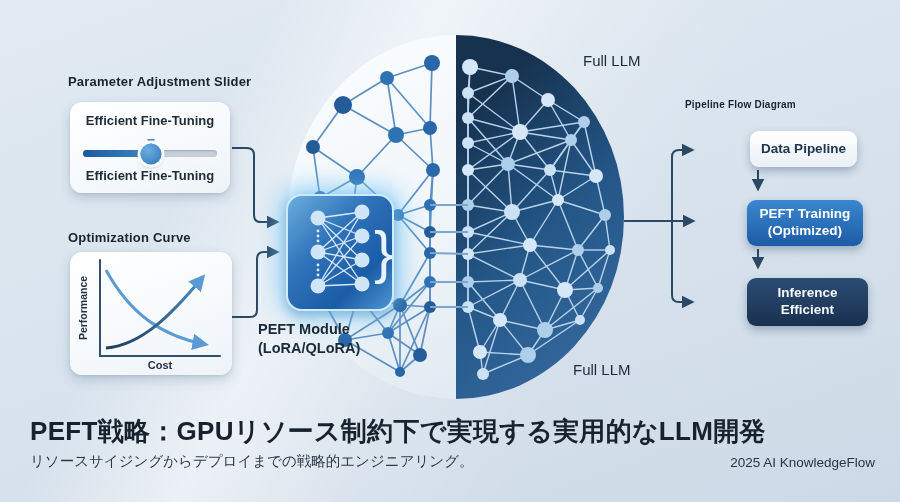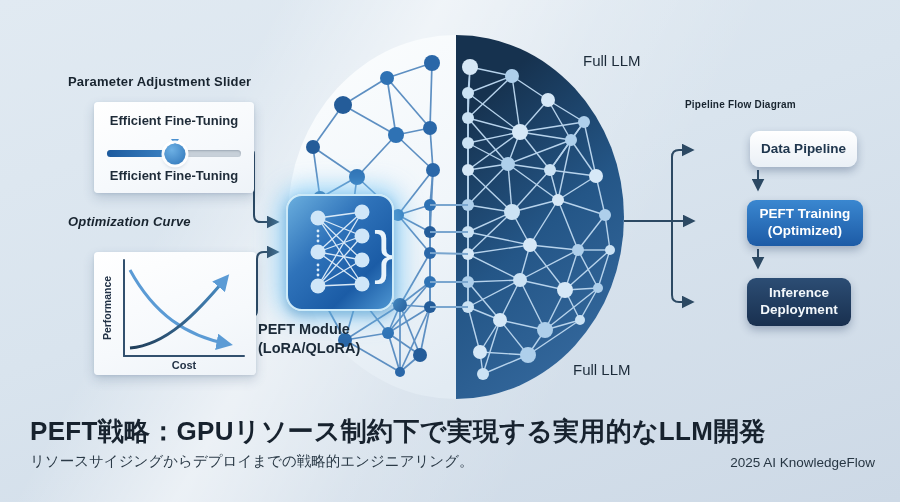--- a/index.html
+++ b/index.html
@@ -11,23 +11,22 @@
   .abs{position:absolute;}
   .beam{
     inset:0;
     background:linear-gradient(118deg,rgba(255,255,255,0) 24%,rgba(255,255,255,.55) 38%,rgba(255,255,255,.18) 52%,rgba(255,255,255,0) 66%);
   }
   .section-heading{
     font-size:13px;font-weight:bold;color:#18242f;letter-spacing:.2px;white-space:nowrap;
   }
   .card{
     background:linear-gradient(160deg,#ffffff 0%,#f6f9fc 60%,#eef3f8 100%);
-    border-radius:4px;
+    border-radius:12px;
     box-shadow:0 5px 12px rgba(40,70,110,.20),0 1px 3px rgba(40,70,110,.12);
-    margin-left:24px;
   }
   .card-label{
     width:100%;text-align:center;font-size:13px;font-weight:bold;color:#1e2b38;white-space:nowrap;
   }
   
   .slider-track{
     left:13px;right:13px;top:48px;height:7px;border-radius:4px;background:#c7d0d9;
     box-shadow:inset 0 1px 2px rgba(30,50,70,.25);
   }
   .slider-fill{
@@ -66,21 +65,21 @@
   }
   .flow-box.white{
     left:706px;top:131px;width:107px;height:36px;
     background:linear-gradient(180deg,#ffffff,#eaf0f6);color:#20374e;
   }
   .flow-box.blue{
     left:703px;top:200px;width:116px;height:46px;
     background:linear-gradient(180deg,#3a87d0,#1d5ba6);color:#ffffff;
   }
   .flow-box.navy{
-    left:703px;top:278px;width:104px;height:48px;
+    left:703px;top:278px;width:121px;height:48px;
     background:linear-gradient(180deg,#2c4d74,#19304f);color:#f2f7fb;
   }
   
   .footer-title{
     left:30px;top:414px;font-size:26px;font-weight:600;color:#17222e;letter-spacing:.3px;white-space:nowrap;
   }
   .footer-subtitle{
     left:30px;top:452px;font-size:14.5px;font-weight:400;color:#2b3a47;white-space:nowrap;
   }
   .footer-credit{
@@ -362,21 +361,21 @@
   <div class="abs card" style="left:70px;top:102px;width:160px;height:91px;">
     <div class="abs card-label" style="top:11px;">Efficient Fine-Tuning</div>
     <div class="abs slider-track">
       <div class="abs slider-fill"></div>
       <div class="abs slider-tick"></div>
       <div class="abs slider-thumb"></div>
     </div>
     <div class="abs card-label" style="top:66px;">Efficient Fine-Tuning</div>
   </div>
 
-  <div class="abs section-heading" style="left:68px;top:214px;font-style:italic;">Optimization Curve</div>
+  <div class="abs section-heading" style="left:68px;top:230px;">Optimization Curve</div>
 
   <div class="abs card" style="left:70px;top:252px;width:162px;height:123px;">
     <svg width="162" height="123" viewBox="0 0 162 123">
       <defs>
         <marker id="cah1" viewBox="0 0 10 10" refX="7" refY="5" markerWidth="5.5" markerHeight="5.5" orient="auto">
           <path d="M0,0 L10,5 L0,10 z" fill="#5b9bd5"></path>
         </marker>
         <linearGradient id="riseGrad" x1="0" y1="1" x2="1" y2="0">
           <stop offset="0" stop-color="#203e5a"></stop>
           <stop offset="1" stop-color="#4a8fc7"></stop>
@@ -446,21 +445,21 @@
   </div>
   <div class="abs flow-box blue">
     <div>
       <div>PEFT Training</div>
       <div>(Optimized)</div>
     </div>
   </div>
   <div class="abs flow-box navy">
     <div>
       <div>Inference</div>
-      <div>Deployment</div>
+      <div>Efficient</div>
     </div>
   </div>
 
   <div class="abs footer-title">PEFT戦略：GPUリソース制約下で実現する実用的なLLM開発</div>
   <div class="abs footer-subtitle">リソースサイジングからデプロイまでの戦略的エンジニアリング。</div>
   <div class="abs footer-credit">2025 AI KnowledgeFlow</div>
 
 </div>
 
 </body></html>

